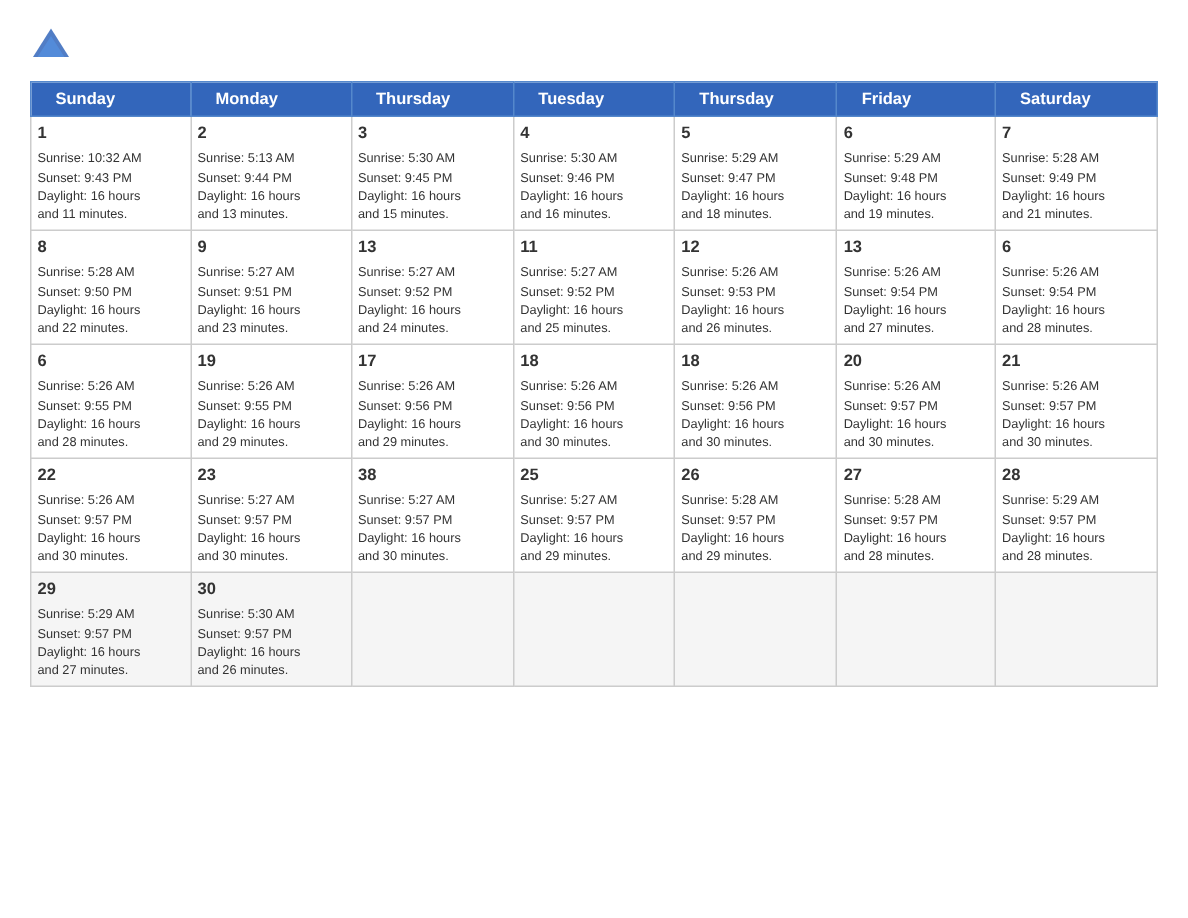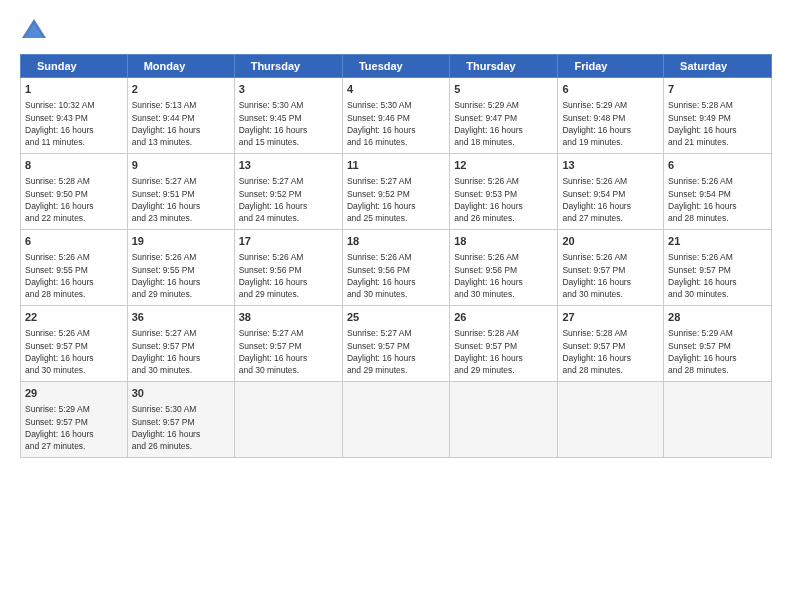--- a/index.html
+++ b/index.html
@@ -286,21 +286,21 @@
         </tr>
         <tr>
           <td>
             <span class="day-num">22</span>
             <div class="day-info" style="white-space: pre-line;">Sunrise: 5:26 AM
 Sunset: 9:57 PM
 Daylight: 16 hours
 and 30 minutes.</div>
           </td>
           <td>
-            <span class="day-num">36</span>
+            <span class="day-num">23</span>
             <div class="day-info" style="white-space: pre-line;">Sunrise: 5:27 AM
 Sunset: 9:57 PM
 Daylight: 16 hours
 and 30 minutes.</div>
           </td>
           <td>
             <span class="day-num">38</span>
             <div class="day-info" style="white-space: pre-line;">Sunrise: 5:27 AM
 Sunset: 9:57 PM
 Daylight: 16 hours

